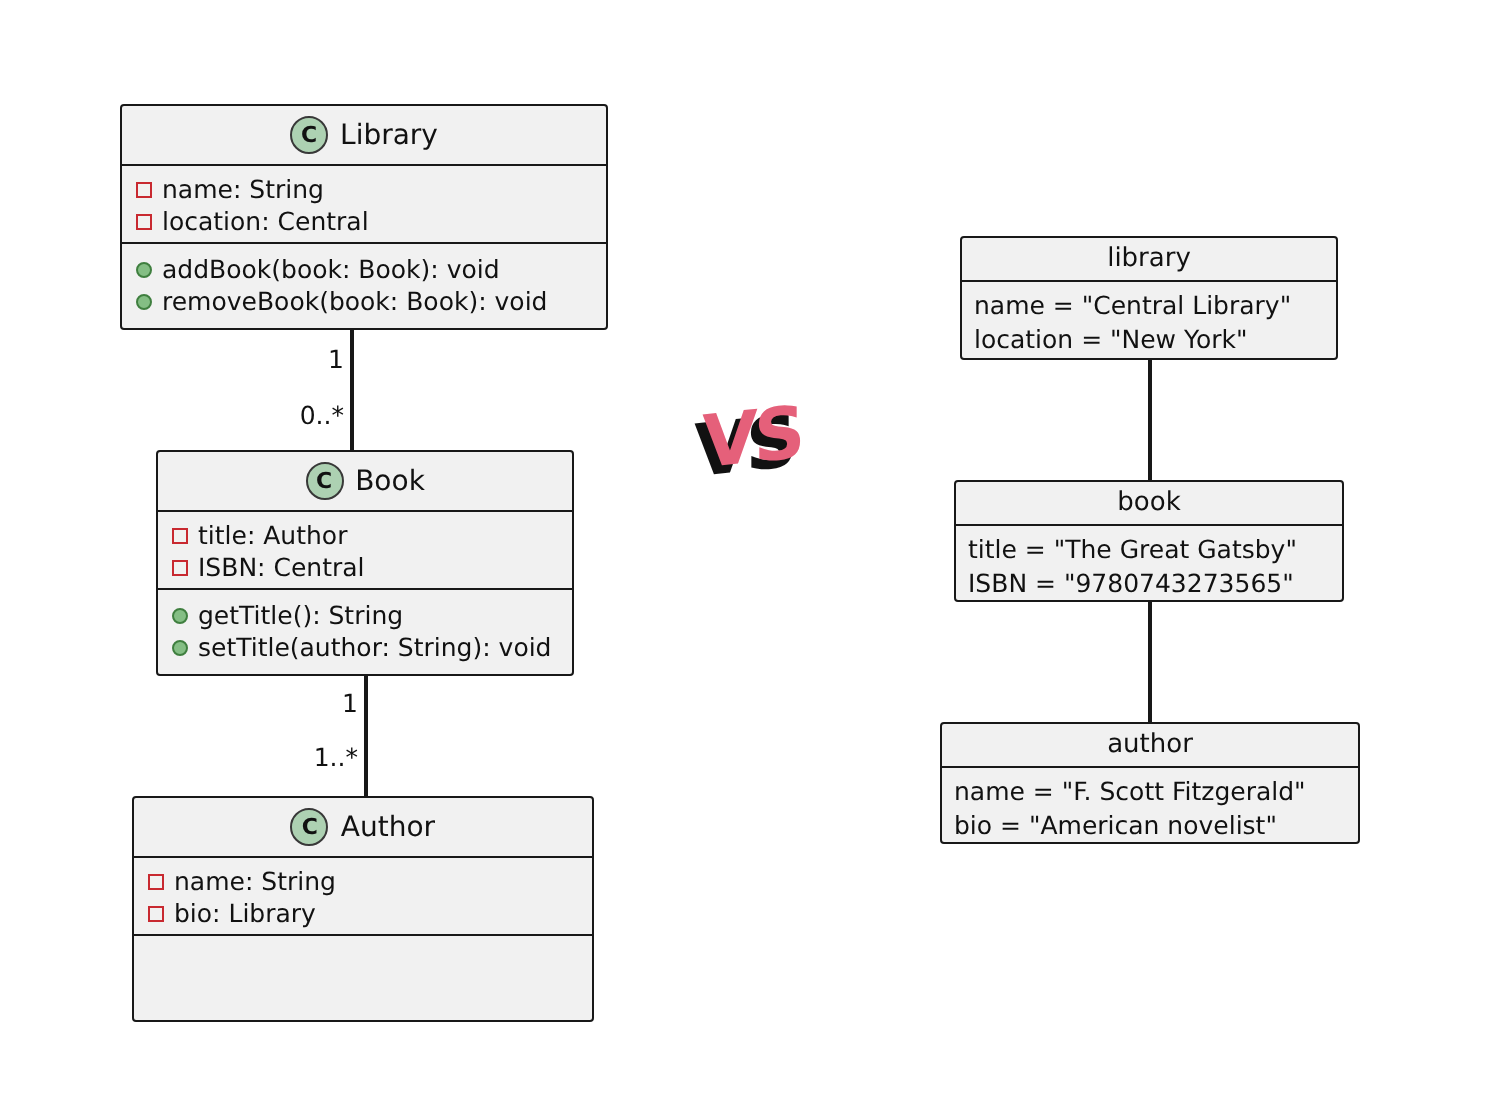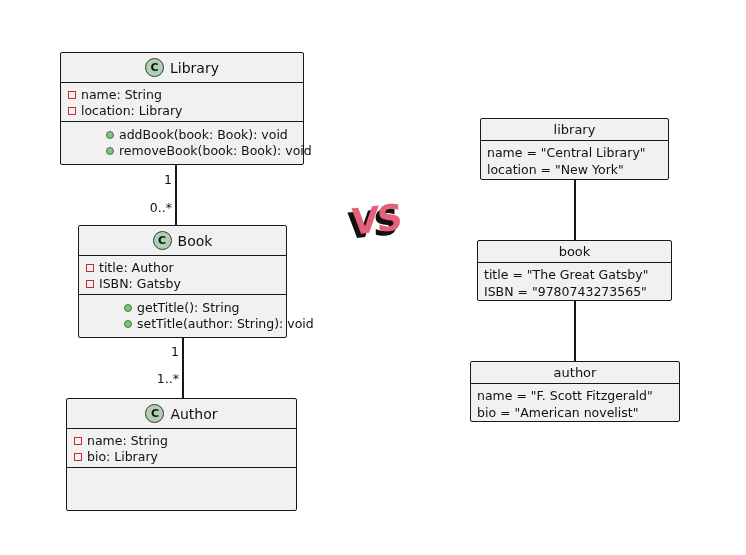--- a/index.html
+++ b/index.html
@@ -38,21 +38,20 @@
     flex:0 0 auto;
   }
   .cb-fields{
     height:39px;
     border-bottom:1px solid #181818;
     padding:4px 20px 0 7px;
     box-sizing:border-box;
   }
   .cb-methods{
     padding:5px 7px 0 7px;
-    margin-left:38px;
   }
   .member{
     display:flex;align-items:center;gap:5px;
     line-height:16px;font-size:12.5px;white-space:nowrap;
   }
   .sq-icon{
     width:6px;height:6px;
     border:1.4px solid #c82930;
     background:transparent;
     flex:0 0 auto;
@@ -109,21 +108,21 @@
       <span class="c-icon">C</span>
       <span>Library</span>
     </div>
     <div class="cb-fields">
       <div class="member">
         <span class="sq-icon"></span>
         <span>name: String</span>
       </div>
       <div class="member">
         <span class="sq-icon"></span>
-        <span>location: Library</span>
+        <span>location: Central</span>
       </div>
     </div>
     <div class="cb-methods">
       <div class="member">
         <span class="dot-icon"></span>
         <span>addBook(book: Book): void</span>
       </div>
       <div class="member">
         <span class="dot-icon"></span>
         <span>removeBook(book: Book): void</span>
@@ -140,21 +139,21 @@
       <span class="c-icon">C</span>
       <span>Book</span>
     </div>
     <div class="cb-fields">
       <div class="member">
         <span class="sq-icon"></span>
         <span>title: Author</span>
       </div>
       <div class="member">
         <span class="sq-icon"></span>
-        <span>ISBN: Gatsby</span>
+        <span>ISBN: Central</span>
       </div>
     </div>
     <div class="cb-methods">
       <div class="member">
         <span class="dot-icon"></span>
         <span>getTitle(): String</span>
       </div>
       <div class="member">
         <span class="dot-icon"></span>
         <span>setTitle(author: String): void</span>

